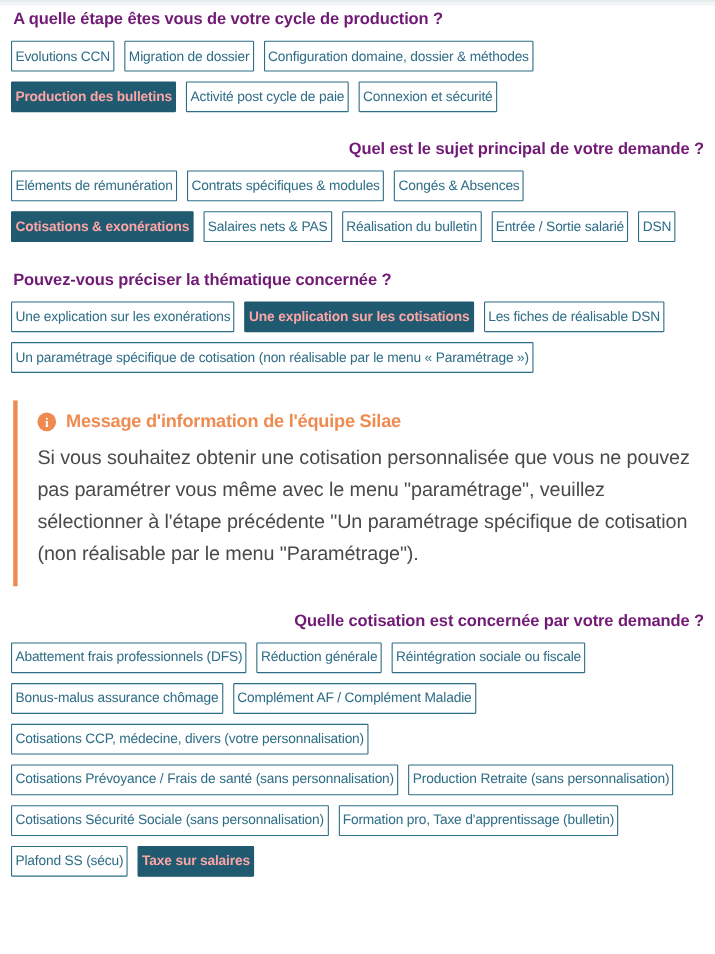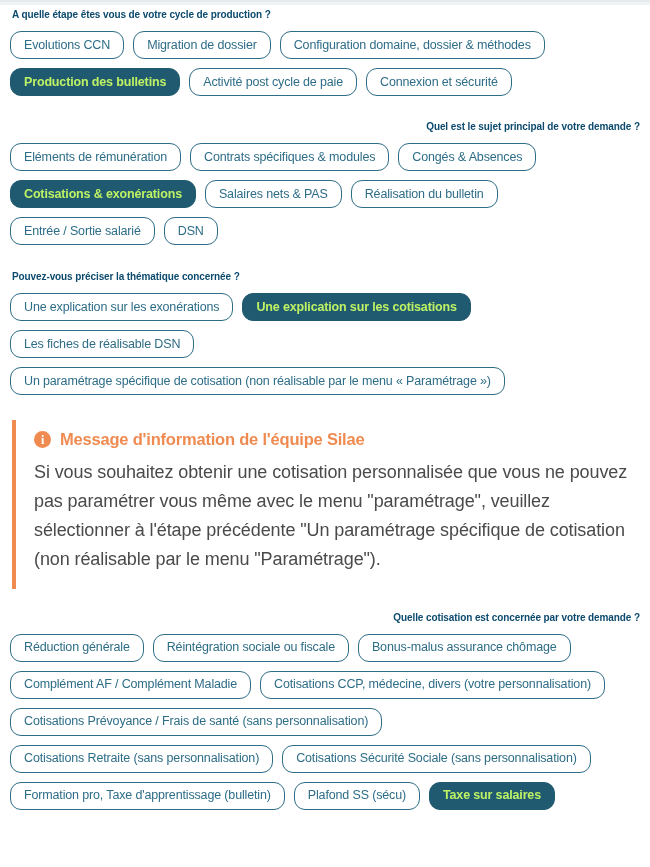--- a/index.html
+++ b/index.html
@@ -30,23 +30,23 @@
     height: 3px;
     background: #eff4f4;
   }
   .content {
     position: relative;
     padding: 0 10px;
   }
 
   
   .q-heading {
-    font-size: 10px;
-    font-weight: bold;
-    color: #0c4a6e;
+    font-size: 15px;
+    font-weight: bold;
+    color: #701a75;
     letter-spacing: -0.1px;
     margin: 0;
     padding: 0 0 0 2px;
   }
   .sec-1 { padding-top: 7px; }
   .sec-2 { padding-top: 25px; text-align: right; }
   .sec-3 { padding-top: 26px; }
   .sec-4 { padding-top: 23px; text-align: right; }
 
   
@@ -55,36 +55,36 @@
     flex-wrap: wrap;
     gap: 9px;
     margin-top: 11px;
   }
   .chip {
     display: inline-flex;
     align-items: center;
     justify-content: center;
     box-sizing: border-box;
     height: 28px;
-    padding: 0 13px;
+    padding: 0 3px;
     border: 1px solid #2e6d87;
-    border-radius: 11px;
+    border-radius: 1px;
     background: #ffffff;
     color: #2e6d87;
     font-size: 12.5px;
     font-weight: normal;
     letter-spacing: -0.15px;
     white-space: nowrap;
     cursor: pointer;
     line-height: 1;
   }
   .chip.selected {
     background: #205a71;
     border-color: #205a71;
-    color: #bef264;
+    color: #fca5a5;
     font-weight: bold;
   }
 
   
   .alert {
     position: relative;
     margin: 25px 0 0 2px;
     padding: 10px 6px 14px 18px;
     border-left: 4px solid #ef8b51;
     background: #ffffff;
@@ -173,27 +173,28 @@
       <div class="alert-title">
         <span class="info-icon">i</span>
         <span>Message d'information de l'équipe Silae</span>
       </div>
       <p class="alert-body">Si vous souhaitez obtenir une cotisation personnalisée que vous ne pouvez pas paramétrer vous même avec le menu "paramétrage", veuillez sélectionner à l'étape précédente "Un paramétrage spécifique de cotisation (non réalisable par le menu "Paramétrage").</p>
     </div>
 
     <div>
       <p class="q-heading sec-4">Quelle cotisation est concernée par votre demande ?</p>
       <div class="chip-row">
+        <button class="chip">Abattement frais professionnels (DFS)</button>
         <button class="chip">Réduction générale</button>
         <button class="chip">Réintégration sociale ou fiscale</button>
         <button class="chip">Bonus-malus assurance chômage</button>
         <button class="chip">Complément AF / Complément Maladie</button>
         <button class="chip">Cotisations CCP, médecine, divers (votre personnalisation)</button>
         <button class="chip">Cotisations Prévoyance / Frais de santé (sans personnalisation)</button>
-        <button class="chip">Cotisations Retraite (sans personnalisation)</button>
+        <button class="chip">Production Retraite (sans personnalisation)</button>
         <button class="chip">Cotisations Sécurité Sociale (sans personnalisation)</button>
         <button class="chip">Formation pro, Taxe d'apprentissage (bulletin)</button>
         <button class="chip">Plafond SS (sécu)</button>
         <button class="chip selected">Taxe sur salaires</button>
       </div>
     </div>
 
   </div>
 </div>
 

